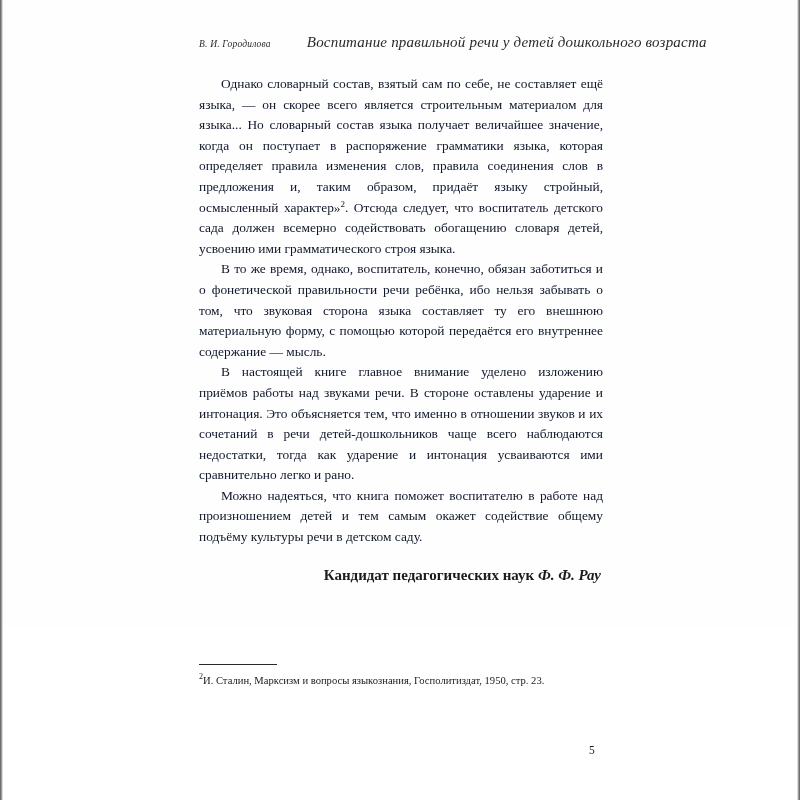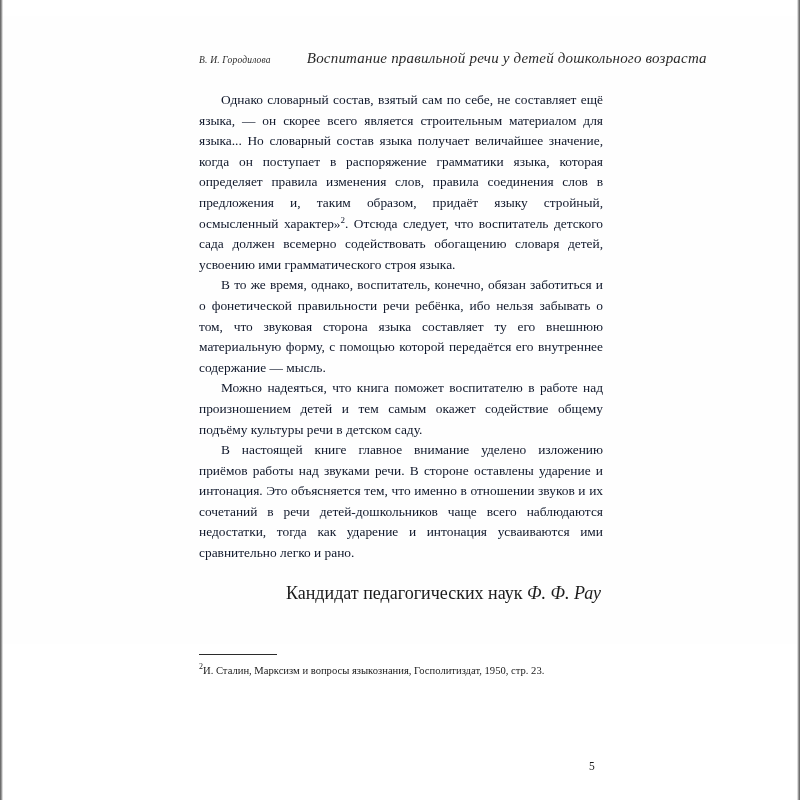--- a/index.html
+++ b/index.html
@@ -29,21 +29,20 @@
     right: 0; top: 0;
     width: 3px; height: 800px;
     background: linear-gradient(to left, #3b3b3b, #9a9a9a 60%, #ffffff);
     opacity: .85;
   }
   .sheet {
     position: absolute;
     left: 3px; top: 0;
     width: 794px; height: 628px;
     background: #fefefe;
-    margin-top: 16px;
   }
   .content {
     position: absolute;
     left: 196px;
     top: 34px;
     width: 404px;
   }
   .runhead {
     display: flex;
     align-items: baseline;
@@ -78,31 +77,32 @@
   .body-text p.first {
     text-indent: 22px;
   }
   sup {
     font-size: 9px;
     vertical-align: super;
     line-height: 0;
   }
   .signature {
     margin-top: 19px;
-    font-size: 18px;
+    font-size: 15px;
     text-align: right;
     padding-right: 2px;
+    font-weight: bold;
   }
   .signature .name {
     font-style: italic;
   }
   .footnote-zone {
     position: absolute;
     left: 196px;
-    top: 638px;
+    top: 664px;
     width: 404px;
   }
   .footnote-rule {
     width: 78px;
     height: 0;
     border-top: 1px solid #2b2b2b;
     margin-bottom: 8px;
   }
   .footnote {
     font-size: 10.6px;
@@ -132,22 +132,22 @@
     <div class="content">
 
       <div class="runhead">
         <span class="author">В. И. Городилова</span>
         <span class="title">Воспитание правильной речи у детей дошкольного возраста</span>
       </div>
 
       <div class="body-text">
         <p class="first"><span>Однако словарный состав, взятый сам по себе, не составляет ещё языка, — он скорее всего является строительным материалом для языка... Но словарный состав языка получает величайшее значение, когда он поступает в распоряжение грамматики языка, которая определяет правила изменения слов, правила соединения слов в предложения и, таким образом, придаёт языку стройный, осмысленный характер»</span><sup>2</sup><span>. Отсюда следует, что воспитатель детского сада должен всемерно содействовать обогащению словаря детей, усвоению ими грамматического строя языка.</span></p>
         <p>В то же время, однако, воспитатель, конечно, обязан заботиться и о фонетической правильности речи ребёнка, ибо нельзя забывать о том, что звуковая сторона языка составляет ту его внешнюю материальную форму, с помощью которой передаётся его внутреннее содержание — мысль.</p>
+        <p>В настоящей книге главное внимание уделено изложению приёмов работы над звуками речи. В стороне оставлены ударение и интонация. Это объясняется тем, что именно в отношении звуков и их сочетаний в речи детей-дошкольников чаще всего наблюдаются недостатки, тогда как ударение и интонация усваиваются ими сравнительно легко и рано.</p>
         <p>Можно надеяться, что книга поможет воспитателю в работе над произношением детей и тем самым окажет содействие общему подъёму культуры речи в детском саду.</p>
-        <p>В настоящей книге главное внимание уделено изложению приёмов работы над звуками речи. В стороне оставлены ударение и интонация. Это объясняется тем, что именно в отношении звуков и их сочетаний в речи детей-дошкольников чаще всего наблюдаются недостатки, тогда как ударение и интонация усваиваются ими сравнительно легко и рано.</p>
       </div>
 
       <div class="signature">
         <span>Кандидат педагогических наук</span>
         <span class="name">Ф. Ф. Рау</span>
       </div>
 
     </div>
 
     <div class="footnote-zone">

